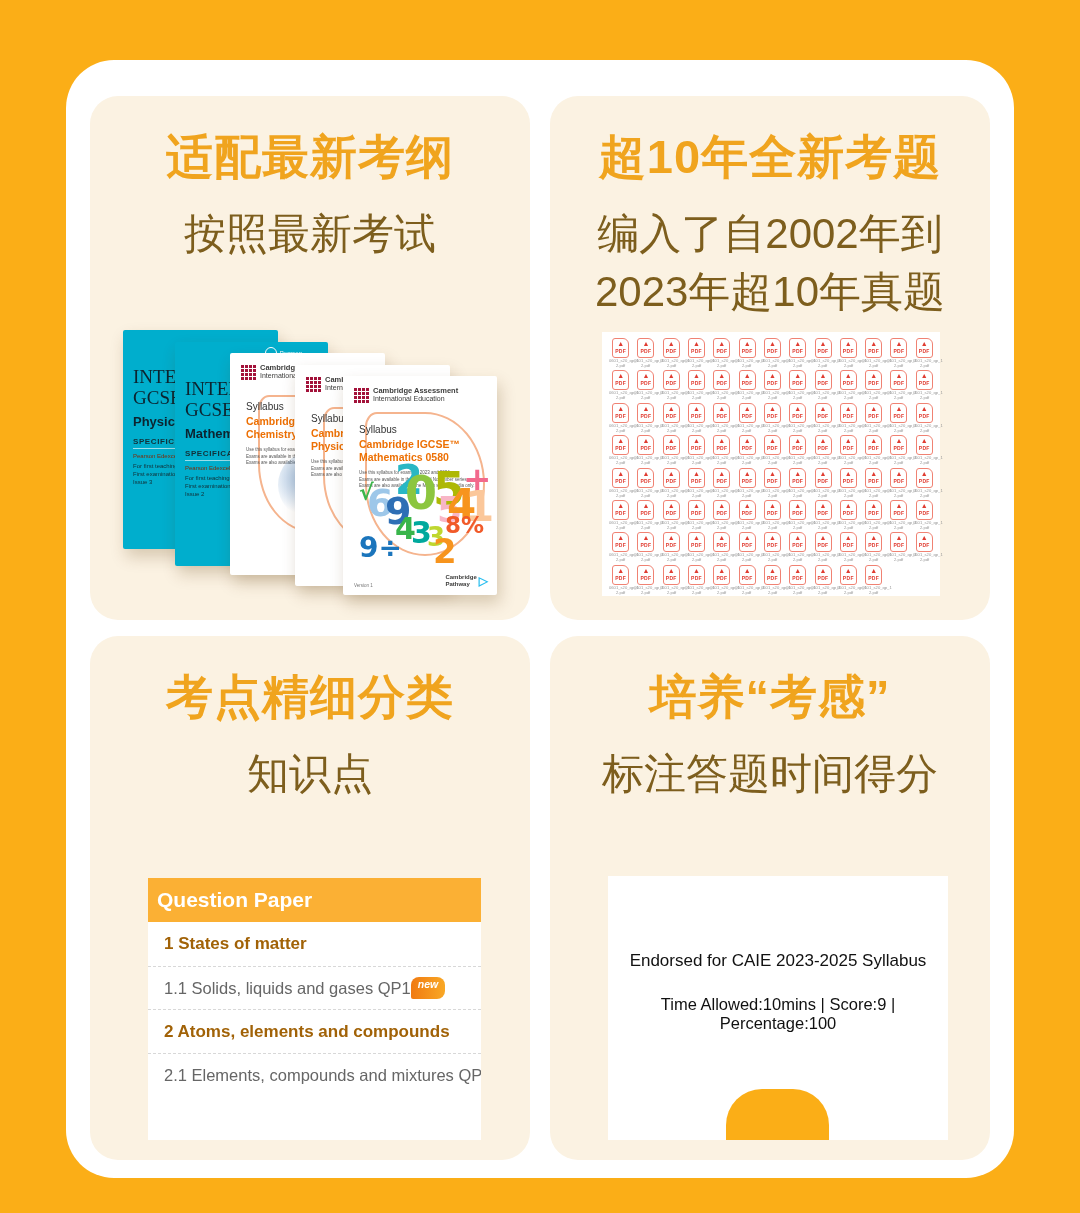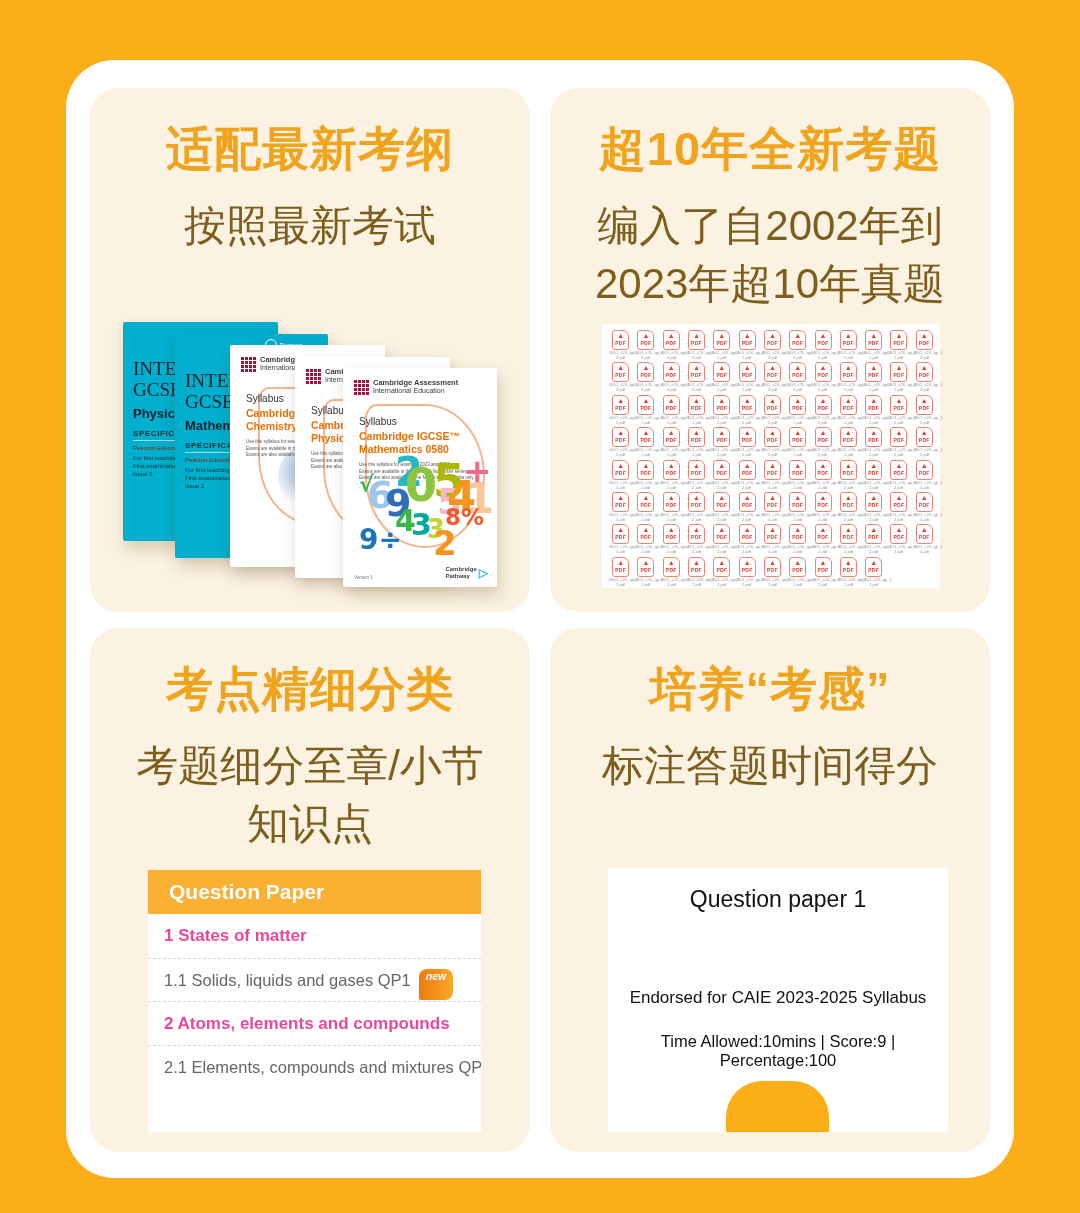--- a/index.html
+++ b/index.html
@@ -6,21 +6,21 @@
     --page-bg:#FBAE17; --container-bg:#fff; --card-bg:#FBF2E2;
     --title:#F0A41E; --sub:#7D5E1D; --teal:#00AECD;
     --hdr:#FBB034; --cam-orange:#ED7004; --pdf-border:#F08273; --pdf-red:#E03C31;
   }
   *{box-sizing:border-box; margin:0; padding:0;}
   html,body{width:1080px; height:1213px;}
   body{background:var(--page-bg); position:relative; overflow:hidden;
        font-family:"Liberation Sans", sans-serif;}
   .container{position:absolute; left:66px; top:60px; width:948px; height:1118px;
              background:var(--container-bg); border-radius:48px;}
-  .cards{position:absolute; left:24px; top:28px; display:grid;
+  .cards{position:absolute; left:24px; top:36px; display:grid;
          grid-template-columns:440px 440px; grid-template-rows:524px 524px; gap:16px 20px;}
   .card{background:var(--card-bg); border-radius:28px; position:relative;
         overflow:hidden; text-align:center;}
   .card-title{padding-top:30px; font-size:47px; font-weight:900; color:var(--title);
               letter-spacing:1px;}
   .card-sub{margin-top:16px; font-size:42px; line-height:58px; color:var(--sub);
             font-weight:500;}
 
   
   .booklet{position:absolute; box-shadow:3px 8px 16px rgba(90,55,0,.22);
@@ -83,28 +83,28 @@
   .pdf-icon{width:17px; height:20px; margin:0 auto; border:1.5px solid var(--pdf-border);
             border-radius:3px 6px 3px 3px; background:#fff; position:relative;}
   .pdf-glyph{color:var(--pdf-red); font-size:7px; line-height:8px; margin-top:1px;}
   .pdf-tag{font-size:5px; font-weight:700; color:var(--pdf-red); letter-spacing:.3px; line-height:6px;}
   .pdf-name{font-size:4.5px; line-height:4.8px; color:#999; transform:scale(.92); margin-top:1px;}
 
   
   .qp-table{position:absolute; left:58px; top:242px; width:333px; height:262px;
             background:#fff; overflow:hidden; text-align:left;}
   .qp-header{height:44px; background:var(--hdr); color:#fff; font-size:21px; font-weight:700;
-             line-height:44px; padding-left:21px;}
+             line-height:44px; padding-left:9px;}
   .qp-row{height:43.5px; line-height:43.5px; padding-left:16px; font-size:16.5px;
           color:#666; white-space:nowrap;}
-  .qp-row.bold{font-weight:700; color:#ec4899; font-size:17px;}
+  .qp-row.bold{font-weight:700; color:#a16207; font-size:17px;}
   .qp-row + .qp-row{border-top:1px dashed #d8d8d8;}
   .badge{display:inline-block; background:linear-gradient(90deg,#F07A12,#F9A825); color:#fff;
-         font-size:10.5px; font-style:italic; font-weight:700; padding:1px 7px 17px;
-         border-radius:8px 8px 8px 2px; margin-left:8px; vertical-align:6px; line-height:13px;}
+         font-size:10.5px; font-style:italic; font-weight:700; padding:1px 7px 8px;
+         border-radius:8px 8px 8px 2px; margin-left:0; vertical-align:6px; line-height:13px;}
 
   
   .paper-panel{position:absolute; left:58px; top:240px; width:340px; height:264px;
                background:#fff; overflow:hidden; text-align:center;}
   .paper-title{margin-top:18px; font-size:23px; color:#111;}
   .paper-endorsed{margin-top:75px; font-size:17px; color:#111;}
   .paper-meta{margin-top:24px; font-size:16.5px; color:#111;}
   .paper-logo{position:absolute; left:118px; top:213px; width:103px; height:103px;
               background:var(--page-bg); border-radius:36px; overflow:hidden;}
   .paper-logo::before{content:''; position:absolute; left:14px; top:56px; width:72px;
@@ -982,21 +982,20 @@
          </div>
          <div class="pdf-name">0601_s20_qp_1<br>2.pdf</div>
        </div>
           </div>
       </div>
     </div>
 
     <div class="card">
       <div class="card-title">考点精细分类</div>
       <div class="card-sub">
-        <div>考题细分至章/小节</div>
         <div>知识点</div>
       </div>
       <div class="qp-table">
         <div class="qp-header">Question Paper</div>
         <div>
             <div class="qp-row bold">
        <span>1 States of matter</span>
      </div>
             <div class="qp-row">
        <span>1.1 Solids, liquids and gases QP1</span><span class="badge">new</span>
@@ -1010,21 +1009,20 @@
           </div>
       </div>
     </div>
 
     <div class="card">
       <div class="card-title">培养“考感”</div>
       <div class="card-sub">
         <div>标注答题时间得分</div>
       </div>
       <div class="paper-panel">
-        <div class="paper-title">Question paper 1</div>
         <div class="paper-endorsed">Endorsed for CAIE 2023-2025 Syllabus</div>
         <div class="paper-meta">Time Allowed:10mins | Score:9 | Percentage:100</div>
         <div class="paper-logo"></div>
       </div>
     </div>
 
   </div>
 </div>
 
 </body></html>

